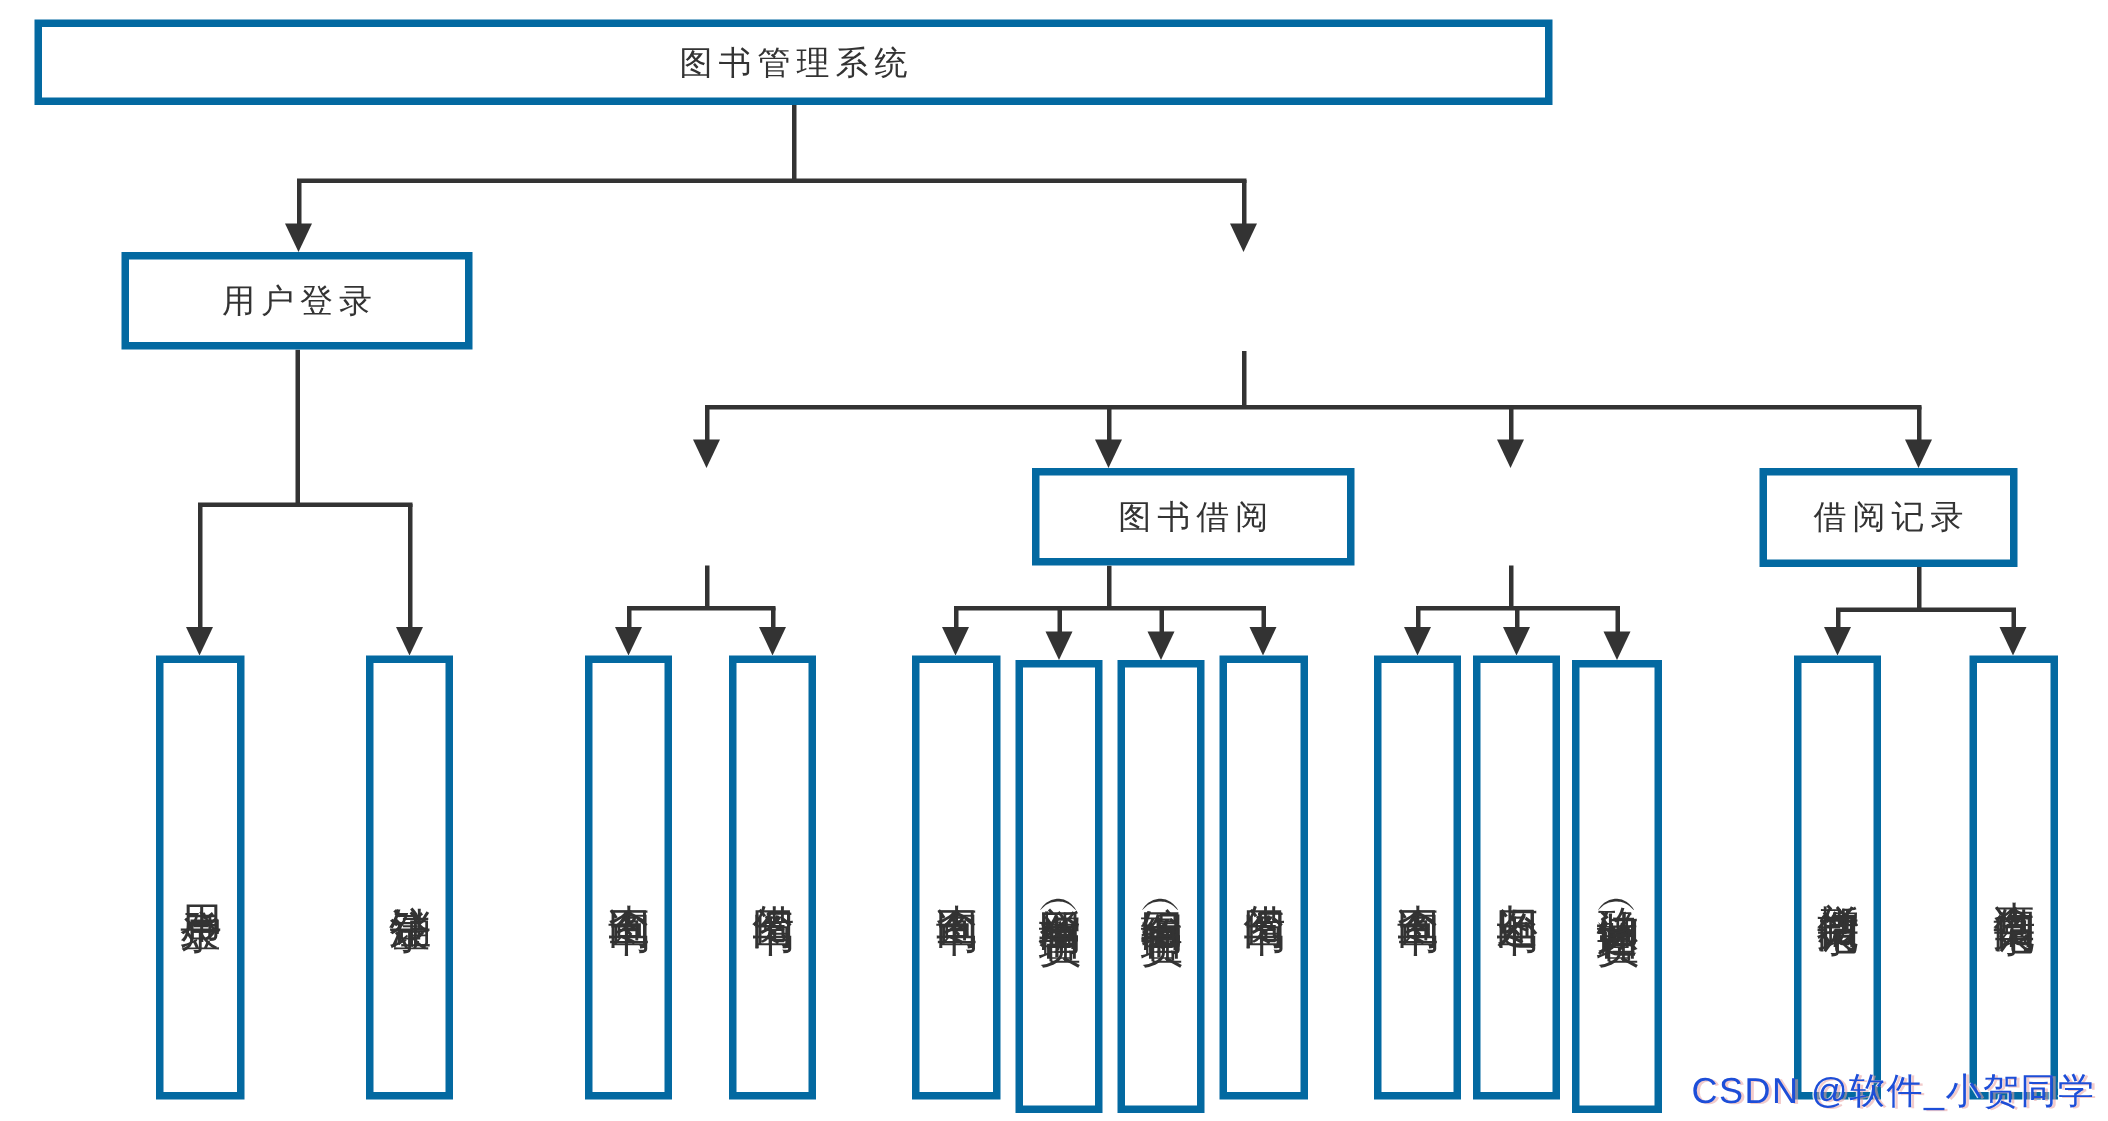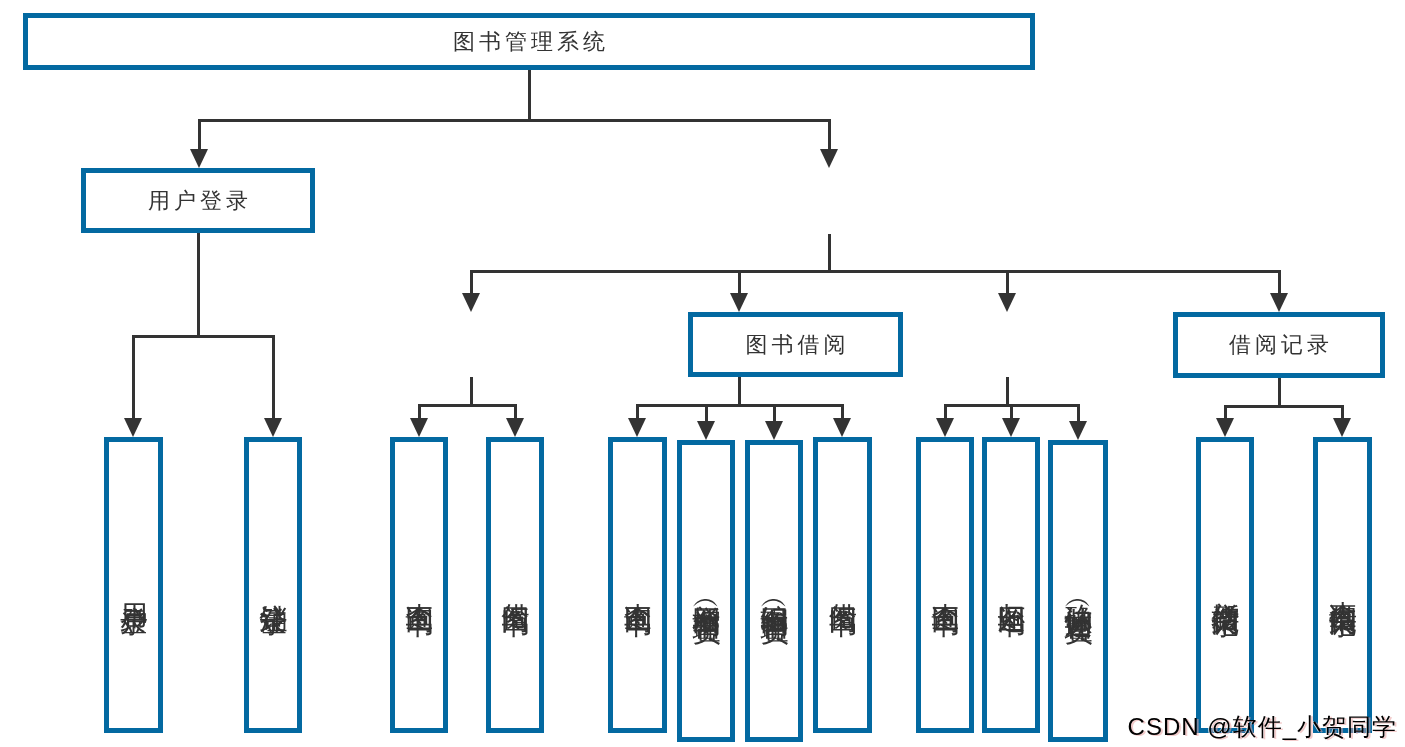--- a/index.html
+++ b/index.html
@@ -43,37 +43,37 @@
     border-right: 9px solid transparent;
     border-top: 19px solid #333333;
     z-index: 1;
   }
   #watermark {
     position: absolute;
     right: 8px;
     bottom: 4px;
     font-size: 24px;
     letter-spacing: 1px;
-    color: #000000;
+    color: #1d4ed8;
     text-shadow: 2px 1px 0 rgba(232, 160, 160, 0.55), -1px 0 0 rgba(255,255,255,0.8);
     z-index: 5;
     white-space: nowrap;
   }
 </style>
 </head>
 <body>
 
 <div id="canvas">
 
   <div class="node hbox" style="left:23px; top:13px; width:1012px; height:57px;">图书管理系统</div>
 
   <div class="node hbox" style="left:81px; top:168px; width:234px; height:65px;">用户登录</div>
 
   <div class="node hbox" style="left:648px; top:312px; width:215px; height:65px;margin-left:40px;">图书借阅</div>
-  <div class="node hbox" style="left:1173px; top:312px; width:212px; height:66px;">借阅记录</div>
+  <div class="node hbox" style="left:1173px; top:312px; width:172px; height:66px;">借阅记录</div>
 
   <div class="node vbox" style="left:104px; top:437px; width:59px; height:296px;">用户登录</div>
   <div class="node vbox" style="left:244px; top:437px; width:58px; height:296px;">注销登录</div>
 
   <div class="node vbox" style="left:390px; top:437px; width:58px; height:296px;">查询图书</div>
   <div class="node vbox" style="left:486px; top:437px; width:58px; height:296px;">借阅图书</div>
 
   <div class="node vbox" style="left:608px; top:437px; width:59px; height:296px;">查询图书</div>
   <div class="node vbox" style="left:677px; top:440px; width:58px; height:302px;">新增图书（管理员）</div>
   <div class="node vbox" style="left:745px; top:440px; width:58px; height:302px;">编辑图书（管理员）</div>

